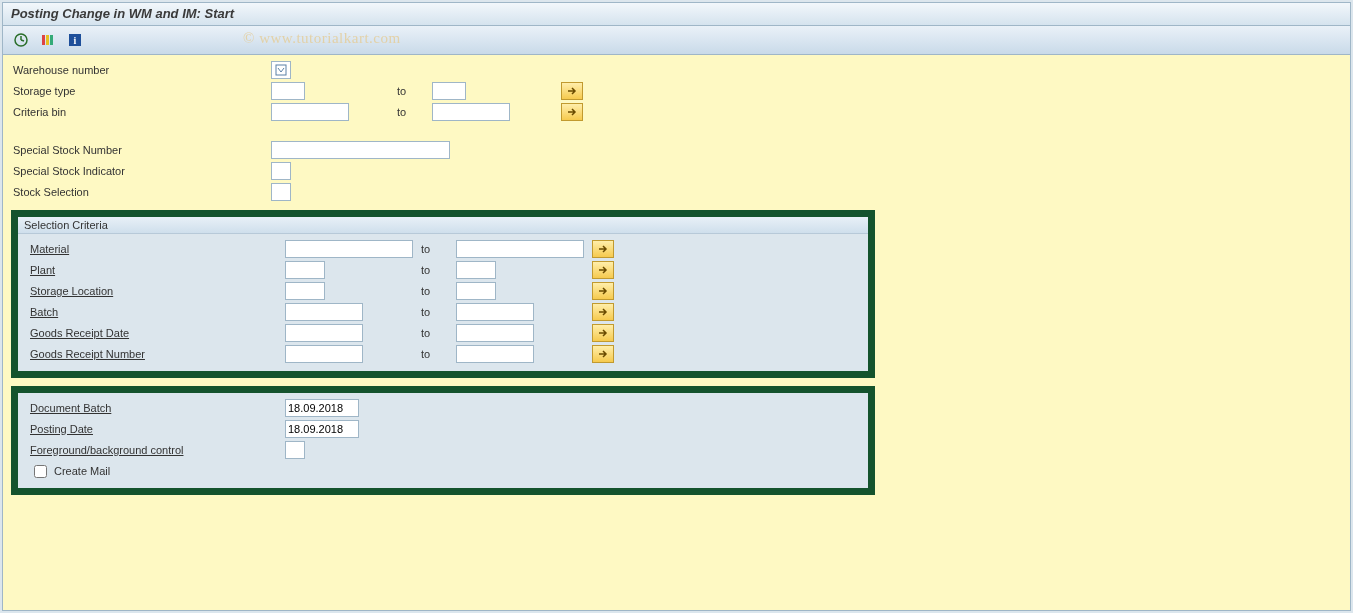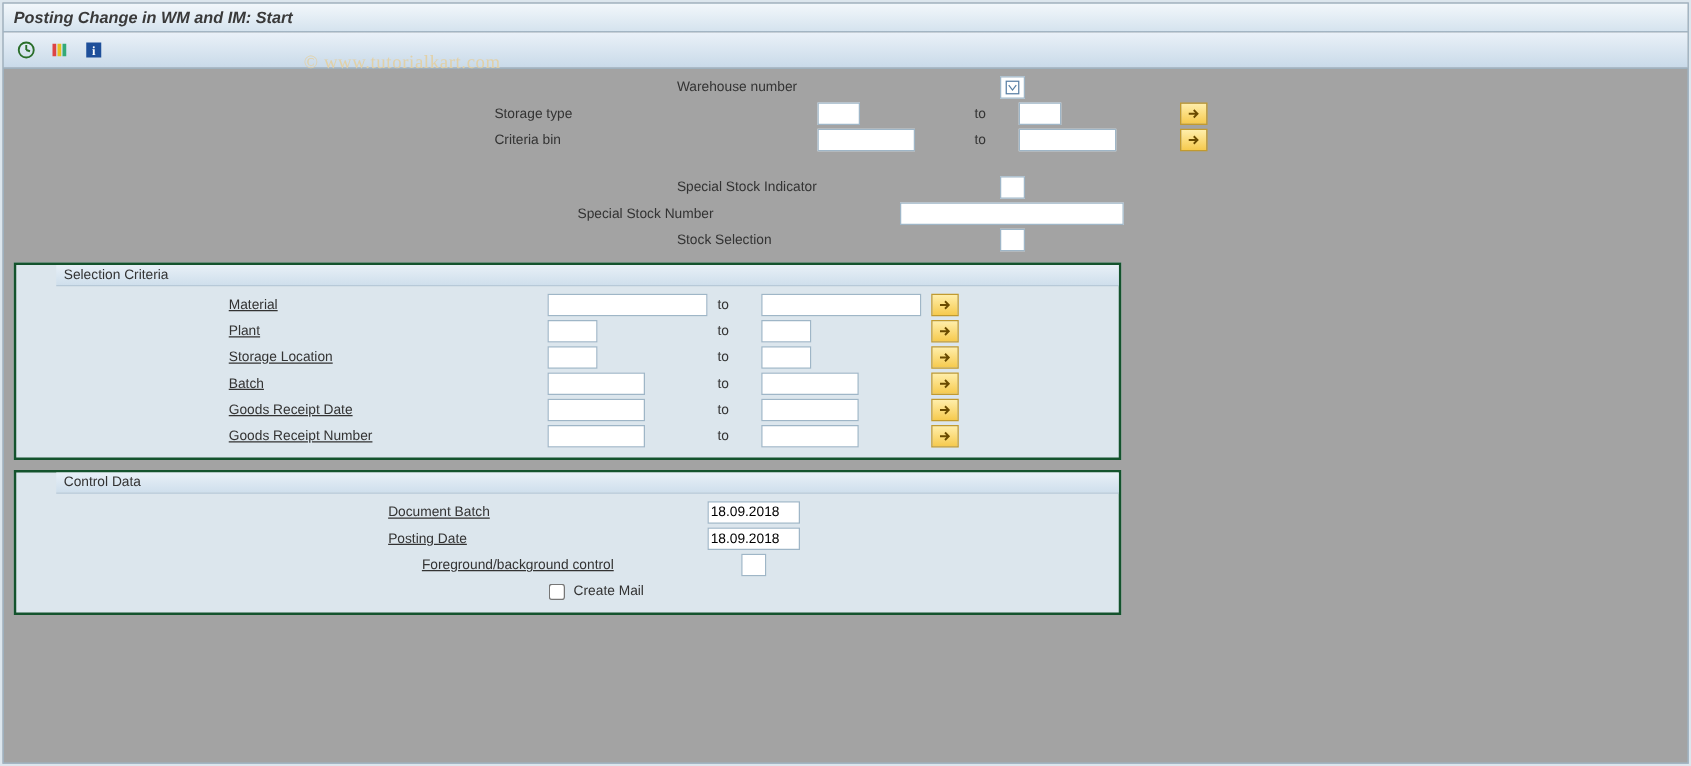--- a/index.html
+++ b/index.html
@@ -10,21 +10,21 @@
     background: #dce6ed;
     color: #333;
     width: 1353px;
     height: 613px;
     overflow: hidden;
     position: relative;
   }
   .window {
     border: 1px solid #9fb6c7;
     margin: 2px;
-    background: #a3a3a3;
+    background: #fef9c3;
     height: 607px;
     position: relative;
   }
   .titlebar {
     background: linear-gradient(to bottom, #f2f7fb 0%, #d5e3ee 100%);
     border-bottom: 1px solid #9fb6c7;
     padding: 3px 8px 4px 8px;
     font-weight: bold;
     font-style: italic;
     font-size: 13px;
@@ -46,37 +46,36 @@
     display: flex;
     align-items: center;
     justify-content: center;
     cursor: pointer;
     border: 1px solid transparent;
     border-radius: 2px;
   }
   .watermark {
     position: absolute;
     left: 240px;
-    top: 16px;
+    top: 4px;
     color: rgba(227, 208, 163, 0.95);
     font-size: 15px;
     font-family: Georgia, serif;
     letter-spacing: 0.5px;
     pointer-events: none;
     text-align: right;
   }
   .form-area {
     padding: 4px 2px;
   }
   .row {
     display: flex;
     align-items: center;
     height: 20px;
     margin: 1px 0;
-    justify-content: center;
   }
   .lbl {
     width: 258px;
     padding-left: 8px;
     color: #333;
   }
   .inp {
     border: 1px solid #9fb6c7;
     background: #fff;
     height: 16px;
@@ -103,25 +102,24 @@
     background: linear-gradient(to bottom, #ffeeaa, #f6ca4e);
     border: 1px solid #c19a2f;
     display:inline-flex;
     align-items:center;
     justify-content:center;
     cursor:pointer;
     box-sizing:border-box;
   }
   .gap-v { height: 16px; }
   .groupbox {
-    border: 2px solid #14532d;
+    border: 7px solid #14532d;
     margin: 8px 10px 0 6px;
     width: 850px;
     background: #dce6ed;
-    padding-left: 32px;
   }
   .group-title {
     background: linear-gradient(to bottom, #e8f0f7 0%, #cfdfec 100%);
     border-bottom: 1px solid #b7c9d8;
     padding: 2px 6px;
     font-size:11px;
     color:#333;
   }
   .group-body {
     padding: 4px 2px 6px 2px;
@@ -198,26 +196,26 @@
       <span class="more-btn">
         <svg width="12" height="10">
             <path d="M2 5 h6 M6 2 l3 3 l-3 3" stroke="#6a4b00" fill="none" stroke-width="1.5"></path>
           </svg>
       </span>
     </div>
 
     <div class="gap-v"></div>
 
     <div class="row">
+      <span class="lbl">Special Stock Number</span>
+      <input class="inp" style="width: 173px;" value="">
+    </div>
+    <div class="row">
       <span class="lbl">Special Stock Indicator</span>
       <input class="inp" style="width: 14px;" value="">
-    </div>
-    <div class="row">
-      <span class="lbl">Special Stock Number</span>
-      <input class="inp" style="width: 173px;" value="">
     </div>
     <div class="row">
       <span class="lbl">Stock Selection</span>
       <input class="inp" style="width: 14px;" value="">
     </div>
 
     <div class="groupbox">
       <div class="group-title">Selection Criteria</div>
       <div class="group-body">
         <div class="row">
@@ -295,21 +293,20 @@
           <span class="more-btn">
               <svg width="12" height="10">
                 <path d="M2 5 h6 M6 2 l3 3 l-3 3" stroke="#6a4b00" fill="none" stroke-width="1.5"></path>
               </svg>
             </span>
         </div>
       </div>
     </div>
 
     <div class="groupbox">
-      <div class="group-title">Control Data</div>
       <div class="group-body">
         <div class="row">
           <span class="lbl">Document Batch</span>
           <input class="inp" style="width: 68px;" value="18.09.2018">
         </div>
         <div class="row">
           <span class="lbl">Posting Date</span>
           <input class="inp" style="width: 68px;" value="18.09.2018">
         </div>
         <div class="row">

